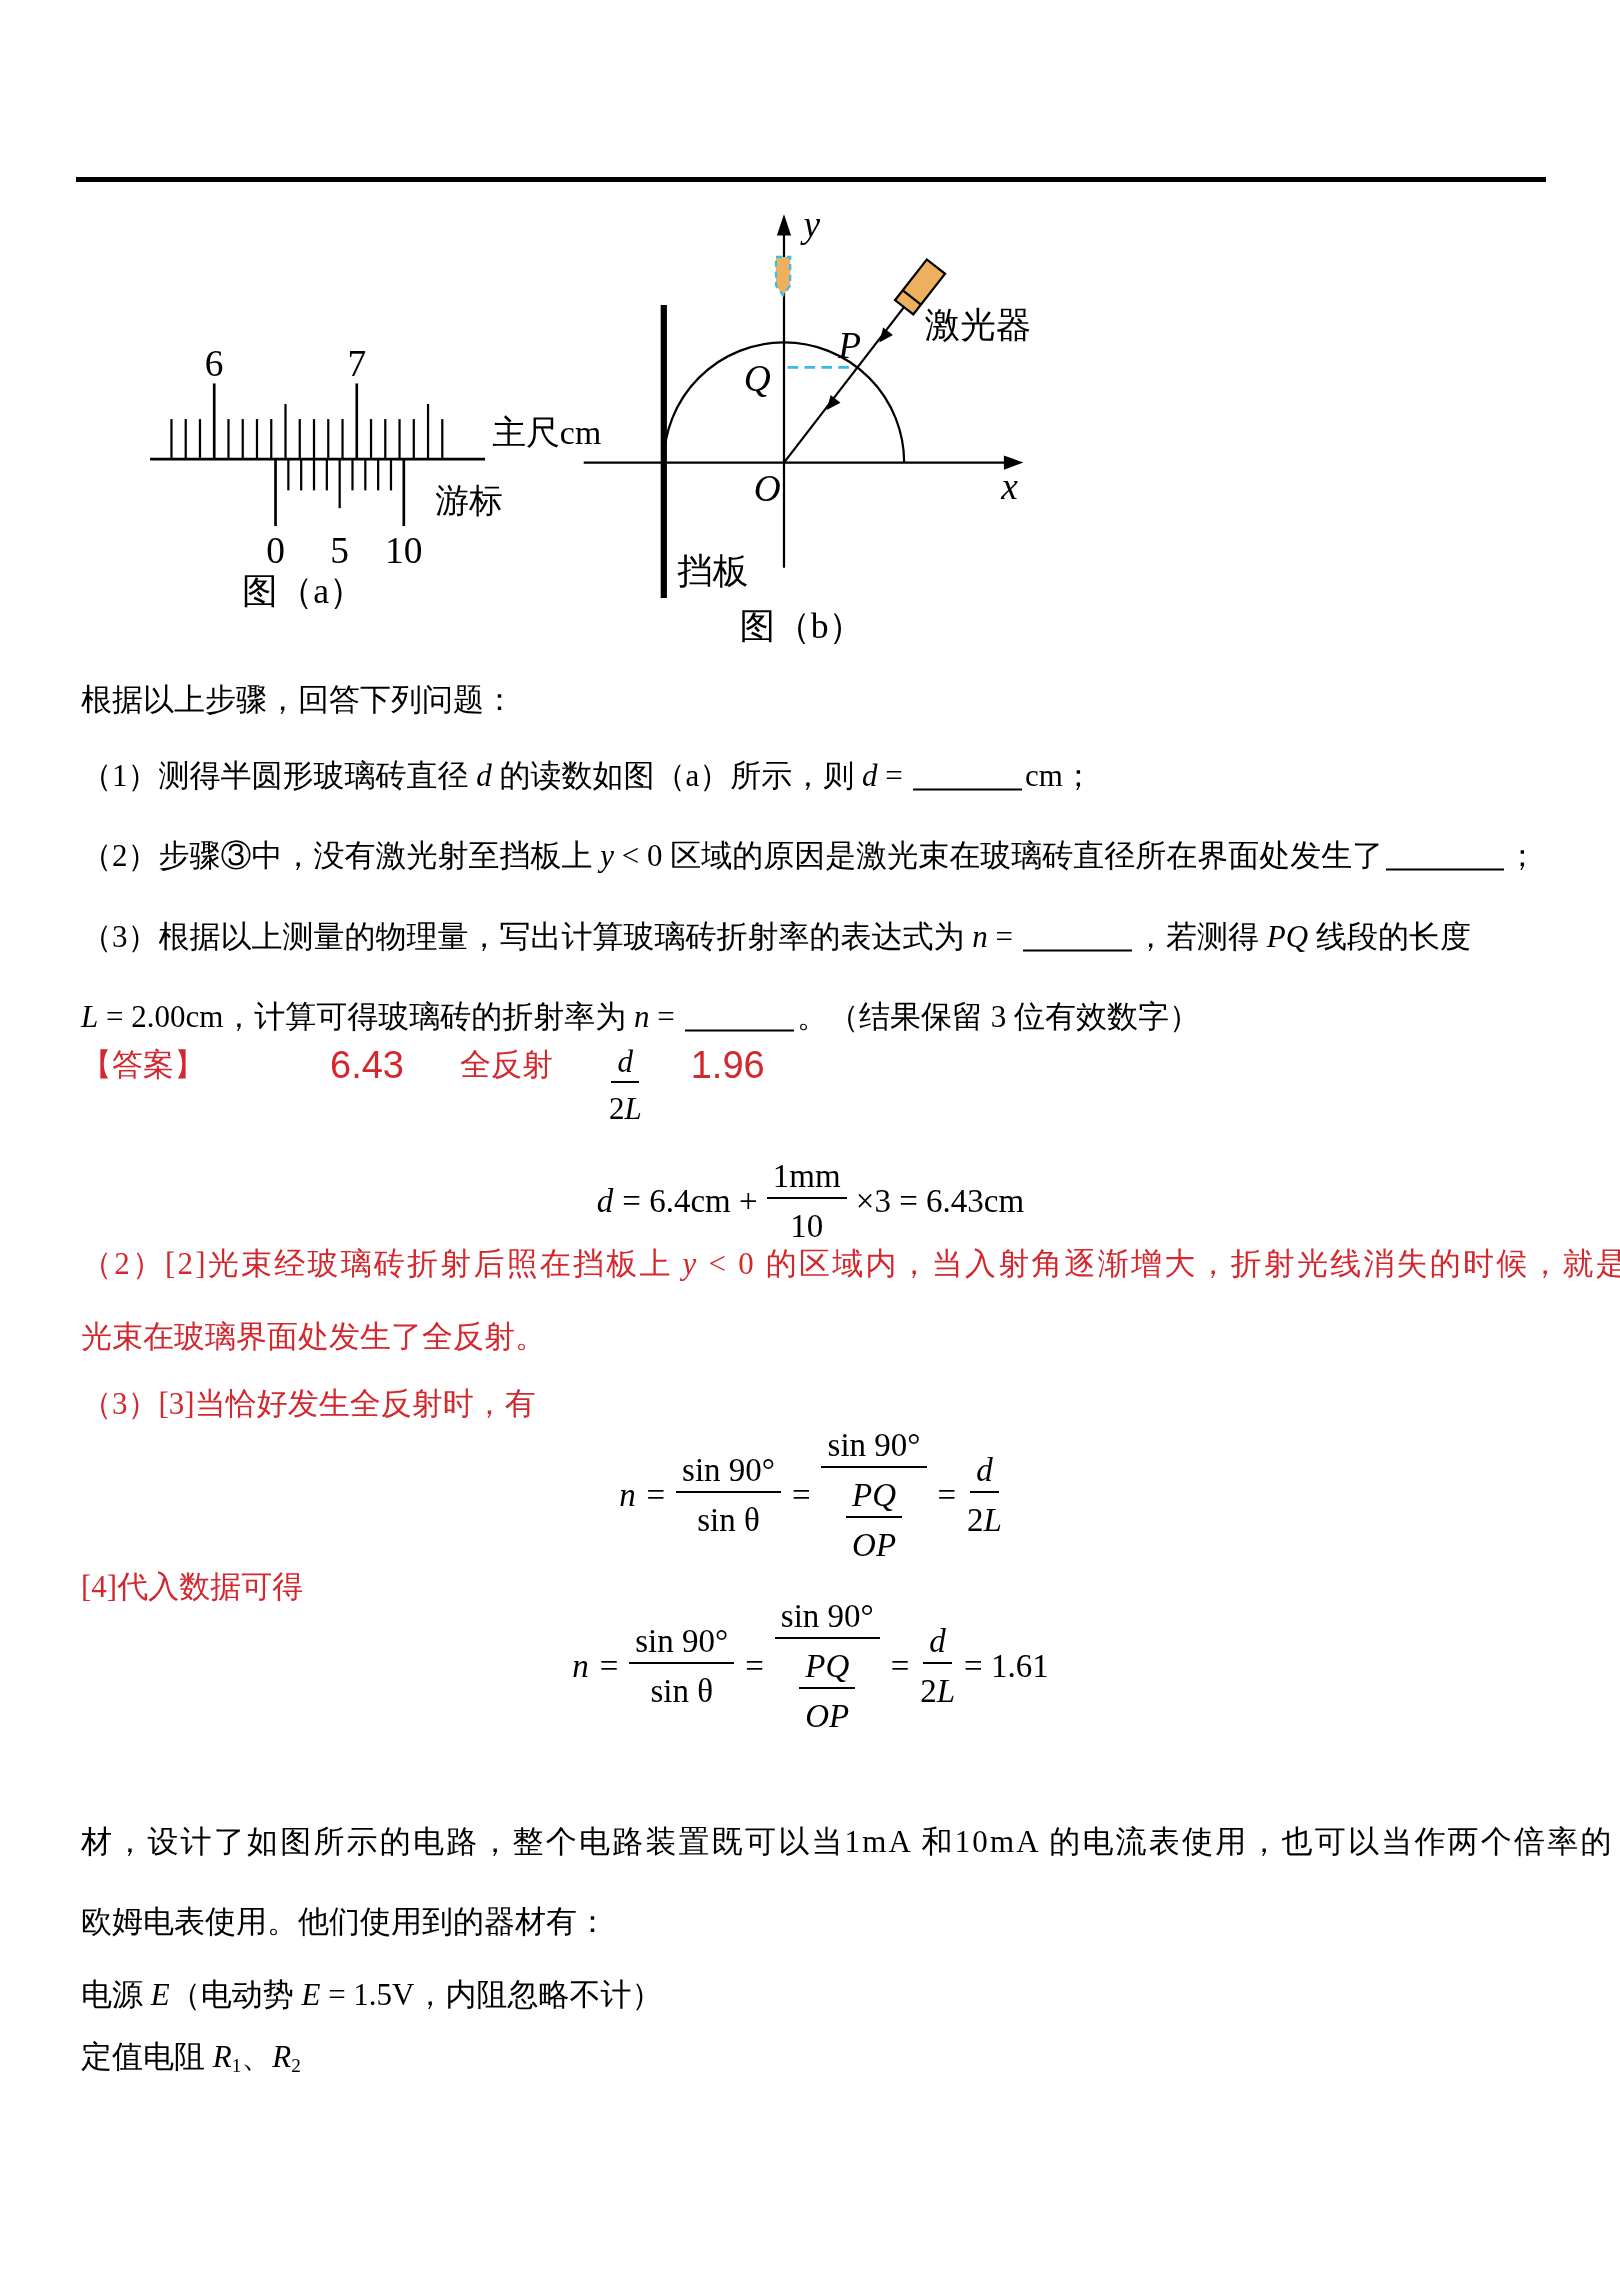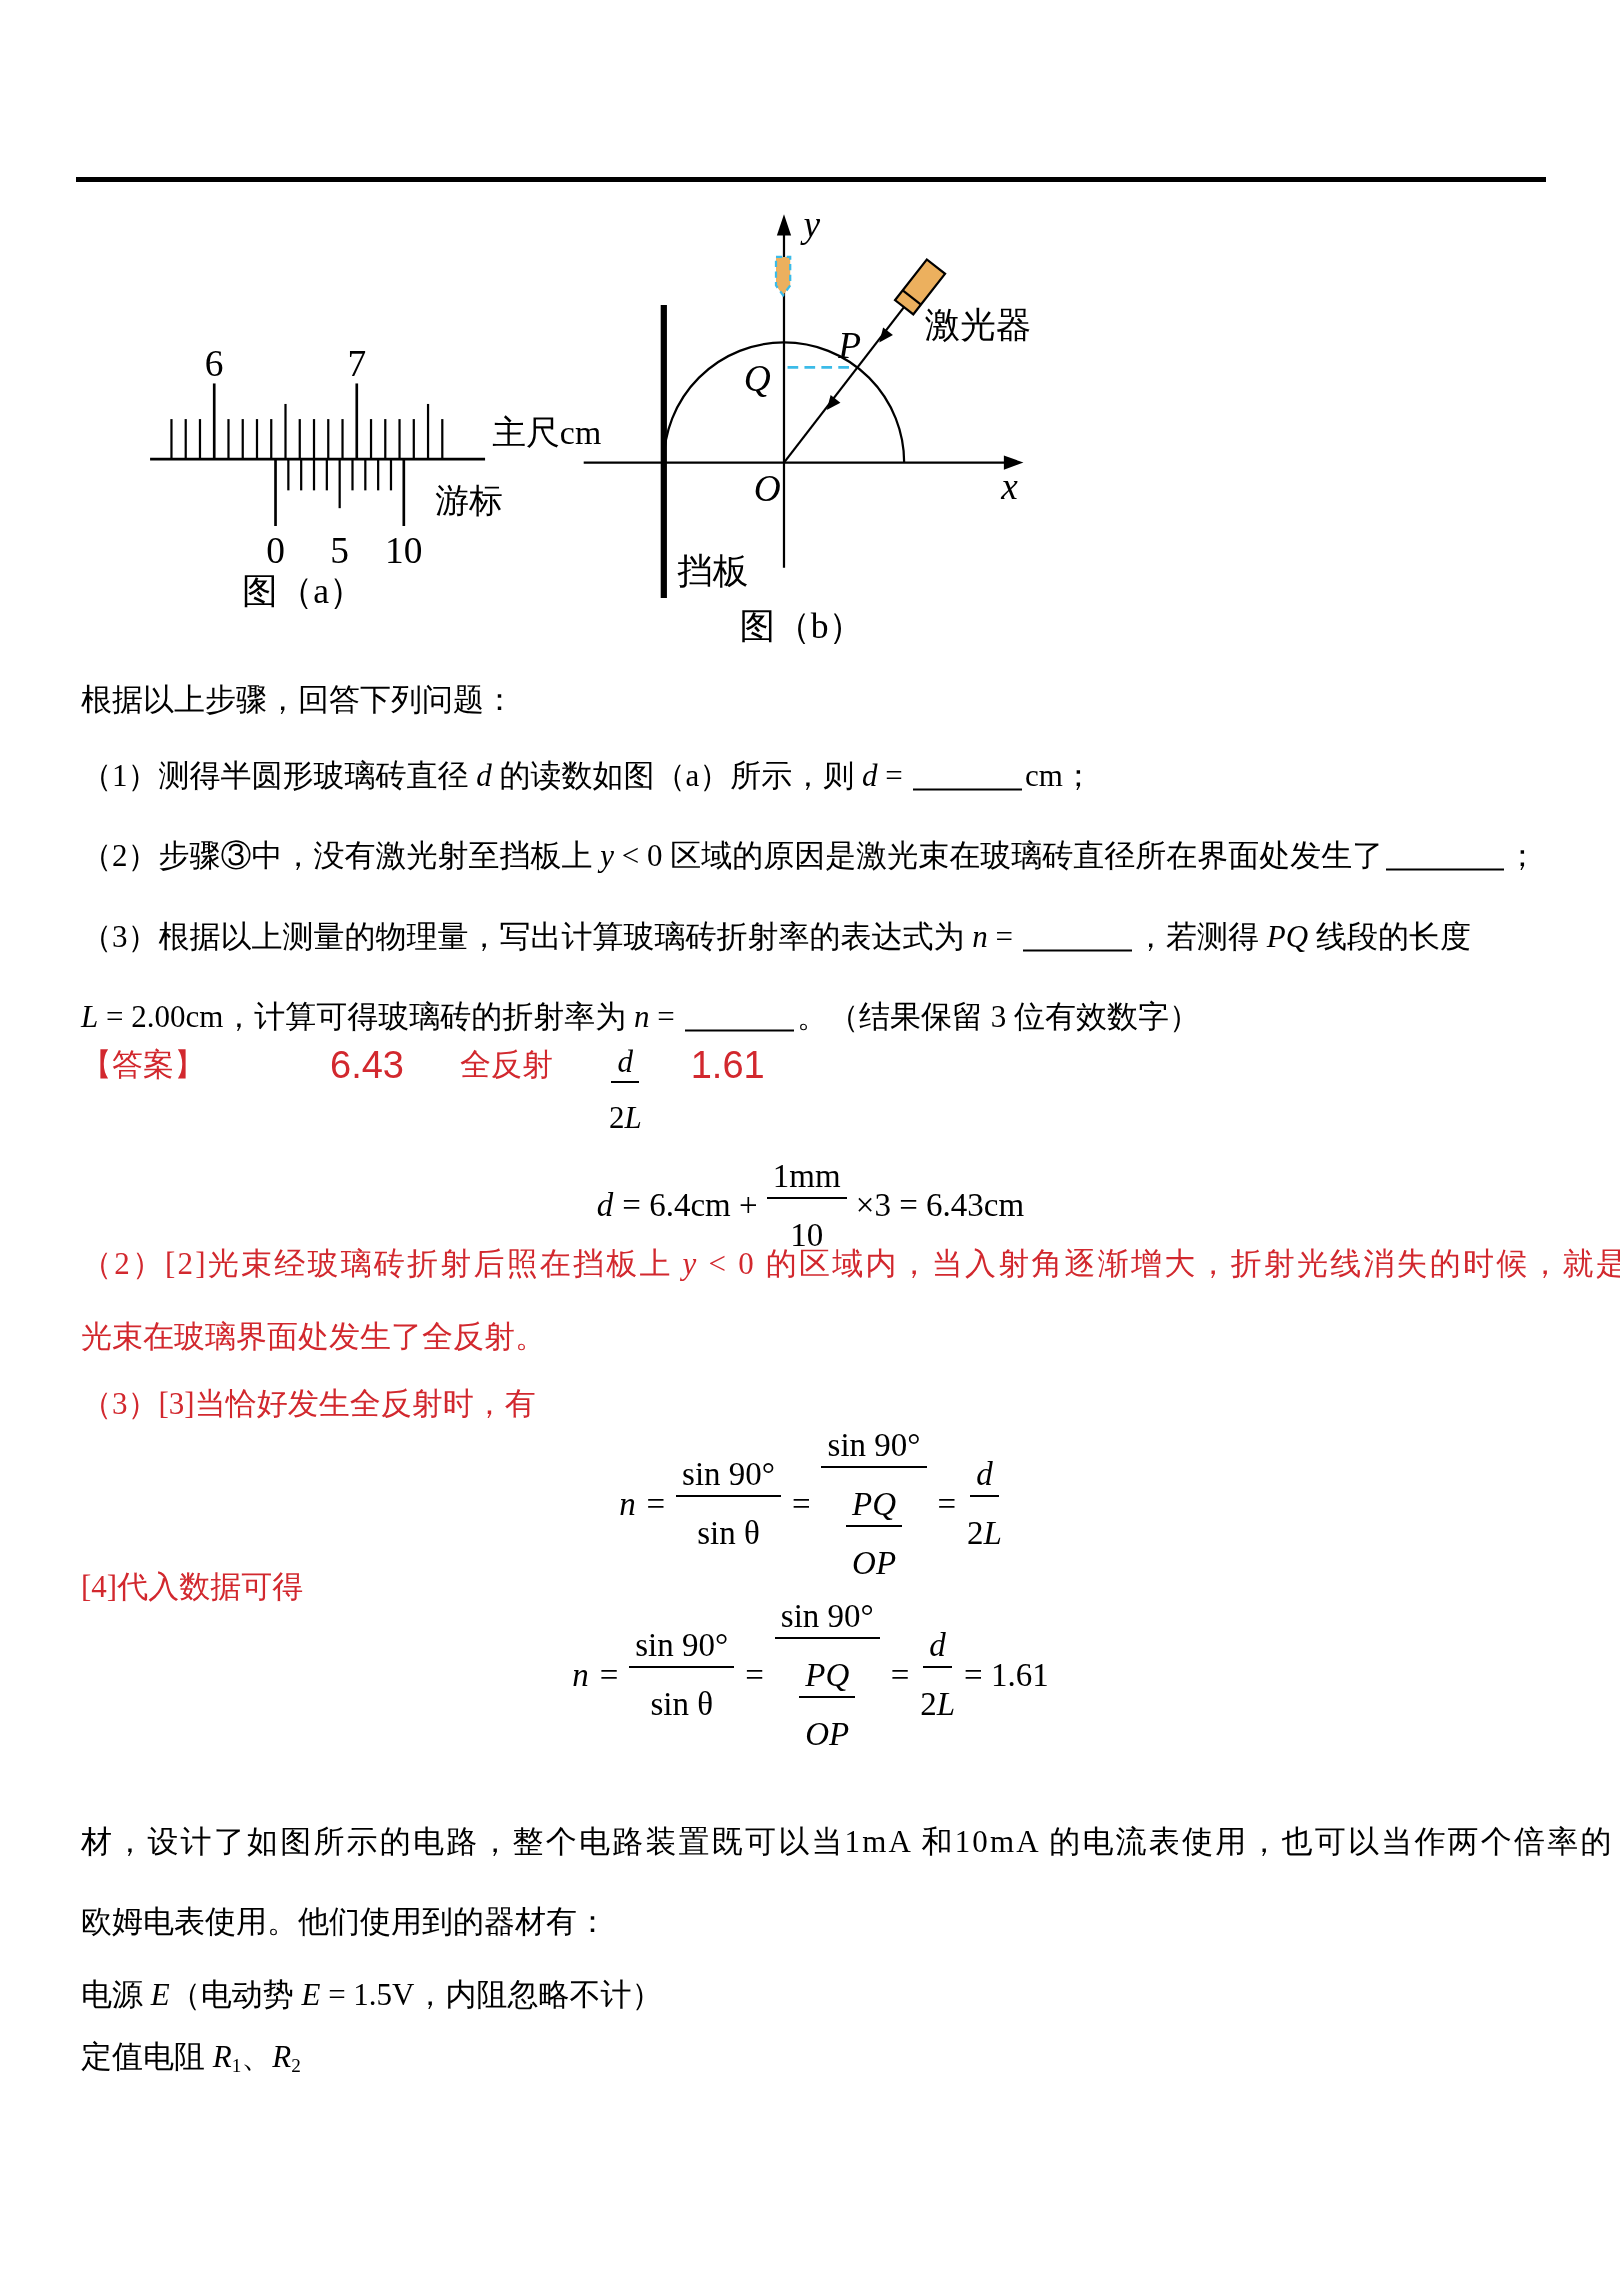--- a/index.html
+++ b/index.html
@@ -13,21 +13,21 @@
          vertical-align:baseline;transform:translateY(4.5px);margin:0 2.7px;}
   .ls1{letter-spacing:1.3px;}
   .ls2{letter-spacing:2.2px;}
   .sub{font-size:0.62em;vertical-align:-0.25em;}
   
   .formula{position:absolute;left:0;width:1621px;text-align:center;font-size:33px;}
   .eqrow{display:inline-flex;align-items:center;gap:9px;}
   .frac{display:inline-flex;flex-direction:column;align-items:center;text-align:center;
         vertical-align:middle;line-height:1.18;}
   .frac>.num{border-bottom:2.2px solid currentColor;padding:0 6.2px 0.9px;}
-  .frac>.den{padding-top:17px;}
+  .frac>.den{padding-top:8px;}
   .op{padding:0 1.8px;}
   
   .ansrow{display:flex;align-items:flex-start;font-size:31px;}
   .ans-num{font-family:Liberation Sans, sans-serif;font-size:38px;}
   .ansfrac{color:#000;font-size:31px;}
   svg text{font-family:"Liberation Serif","DejaVu Serif",serif;}
 </style>
 </head>
 <body>
 
@@ -140,21 +140,21 @@
   </div>
 
   <div class="line ansrow" style="top:1044px">
     <span class="red">【答案】</span>
     <span class="red ans-num" style="margin-left:125px">6.43</span>
     <span class="red" style="margin-left:56px">全反射</span>
     <span class="frac ansfrac" style="margin-left:56px">
       <span class="num mi">d</span>
       <span class="den"><span>2</span><span class="mi">L</span></span>
     </span>
-    <span class="red ans-num" style="margin-left:49px">1.61</span>
+    <span class="red ans-num" style="margin-left:49px">1.96</span>
   </div>
 
 
   <div class="formula" style="top:1157px">
     <span class="eqrow">
       <span class="mi">d</span>
       <span>= 6.4cm +</span>
       <span class="frac">
         <span class="num">1mm</span>
         <span class="den">10</span>

